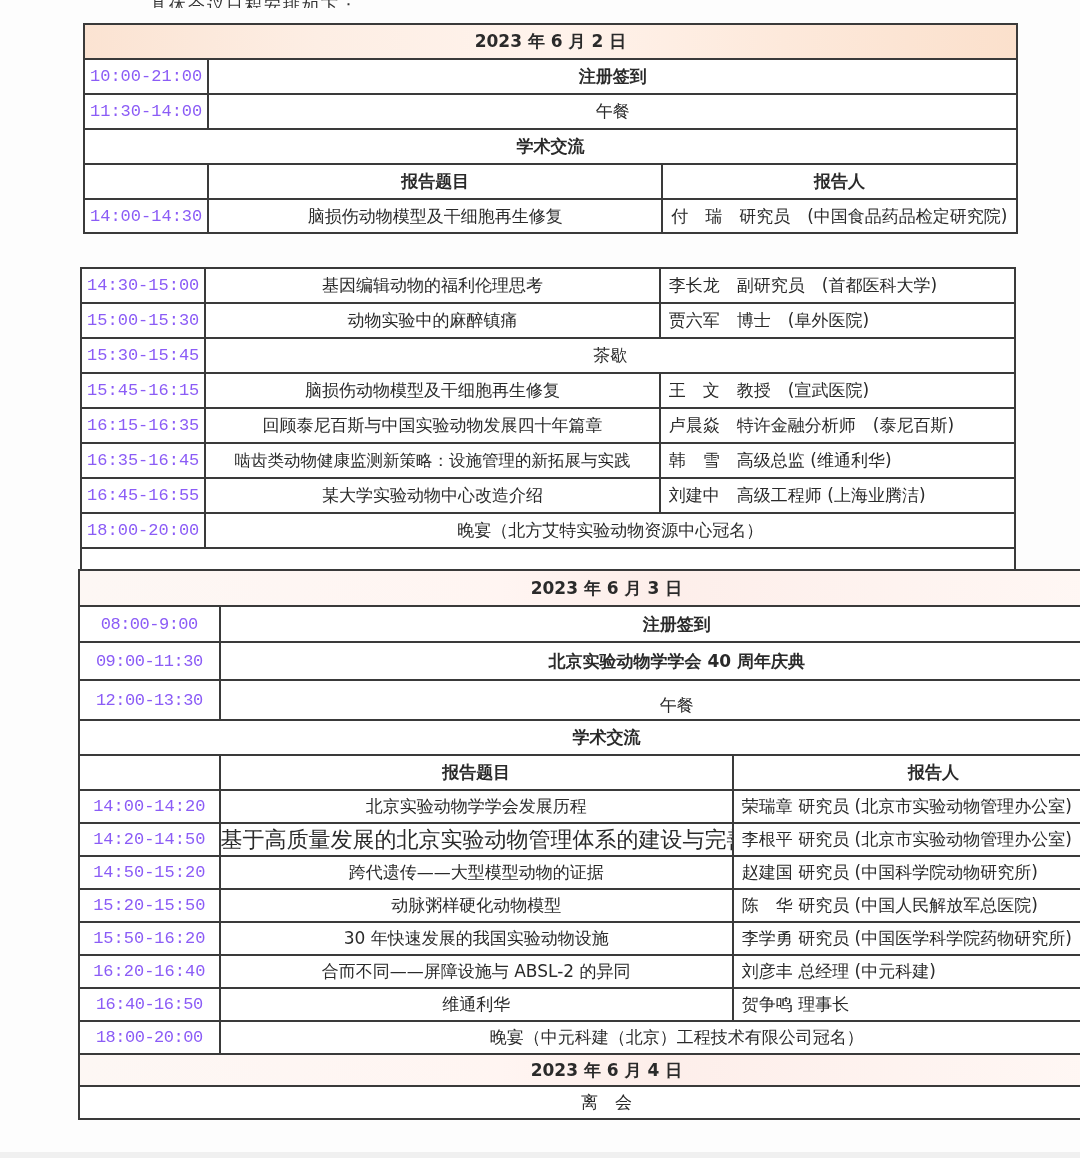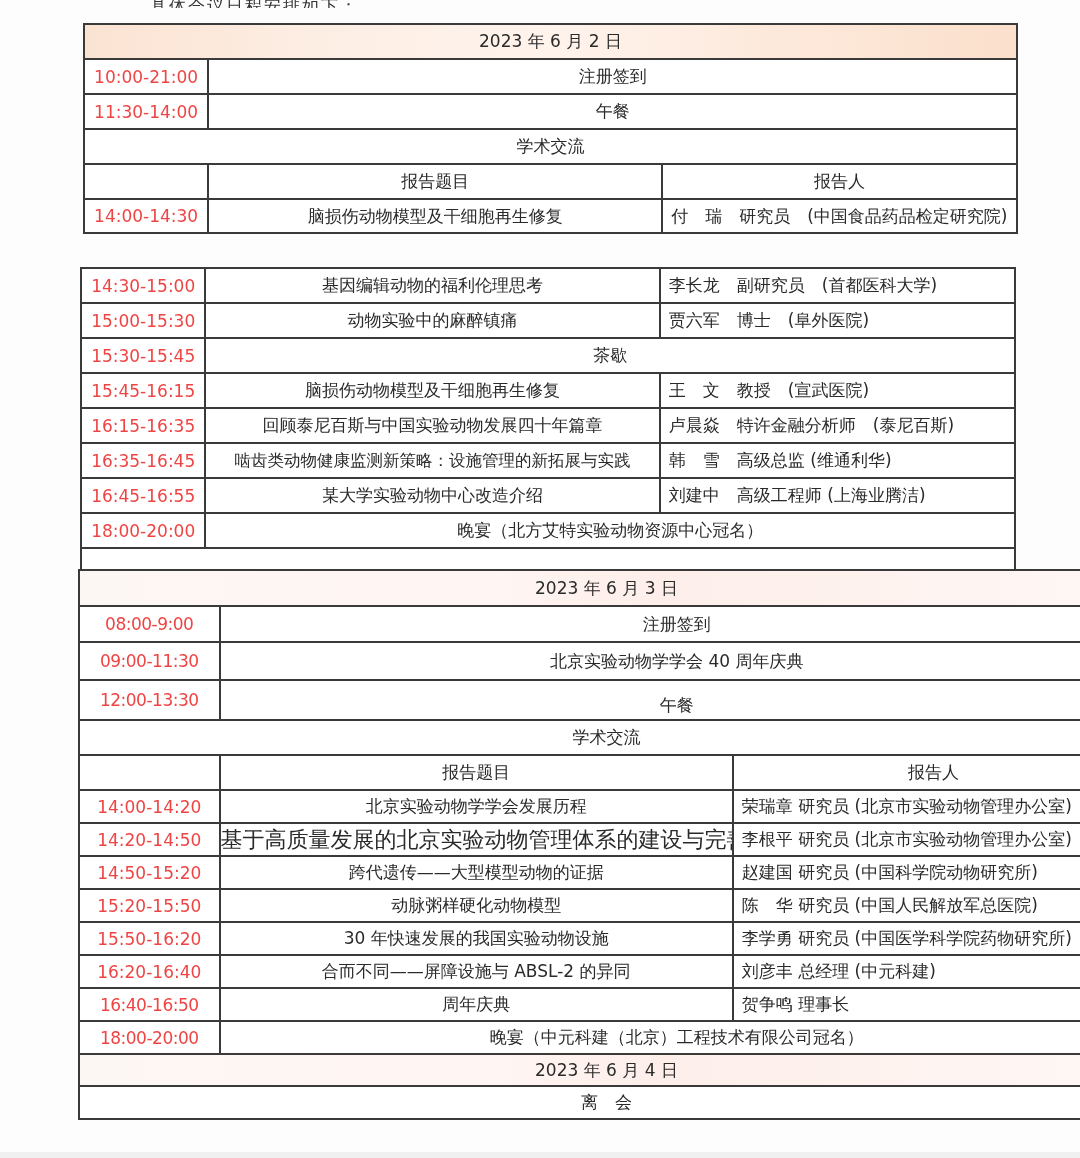--- a/index.html
+++ b/index.html
@@ -19,25 +19,25 @@
   table.sched td {
     border: 2px solid #3a3a3a; padding: 0; text-align: center;
     font-size: 17px; white-space: nowrap; overflow: hidden;
   }
   #t1 { left: 83px; top: 23px; width: 935px; }
   #t2 { left: 80px; top: 267px; width: 936px; }
   #t3 { left: 78px; top: 569px; width: 1057px; }
   .c-time { width: 124px; }
   .c-topic { width: 453px; }
   .c-spk { width: 354px; }
-  td.time { font-size: 18px; color: #ef4444; }
+  td.time { font-size: 18px; color: #8b5cf6; font-family: Liberation Mono, monospace; }
   td.spk { text-align: left !important; padding-left: 8px !important; font-size: 17px; }
-  td.bold { font-weight: normal; }
+  td.bold { font-weight: bold; }
   td.date {
-    font-weight: normal; font-size: 18px;
+    font-weight: bold; font-size: 18px;
     background: linear-gradient(90deg, #fbe3d2 0%, #fdeee4 25%, #fff3ec 50%, #fde9db 75%, #fbe0cc 100%);
   }
   td.date.light {
     background: linear-gradient(90deg, #fdf7f4 0%, #fff5f2 40%, #fdeeea 55%, #fff8f5 100%);
   }
   td.narrow-time { font-size: 18px; letter-spacing: -0.5px; }
   .bottom-strip {
     position: absolute; left: 0; top: 1152px; width: 1080px; height: 6px; background: #f0f0f0;
   }
 </style>
@@ -186,21 +186,21 @@
     <td>30 年快速发展的我国实验动物设施</td>
     <td class="spk">李学勇 研究员 (中国医学科学院药物研究所)</td>
   </tr>
   <tr style="height:33px">
     <td class="time">16:20-16:40</td>
     <td>合而不同——屏障设施与 ABSL-2 的异同</td>
     <td class="spk">刘彦丰 总经理 (中元科建)</td>
   </tr>
   <tr style="height:33px">
     <td class="time narrow-time">16:40-16:50</td>
-    <td>周年庆典</td>
+    <td>维通利华</td>
     <td class="spk">贺争鸣 理事长</td>
   </tr>
   <tr style="height:33px">
     <td class="time narrow-time">18:00-20:00</td>
     <td colspan="2">晚宴（中元科建（北京）工程技术有限公司冠名）</td>
   </tr>
   <tr style="height:32px">
     <td colspan="3" class="date light">2023 年 6 月 4 日</td>
   </tr>
   <tr style="height:33px">

